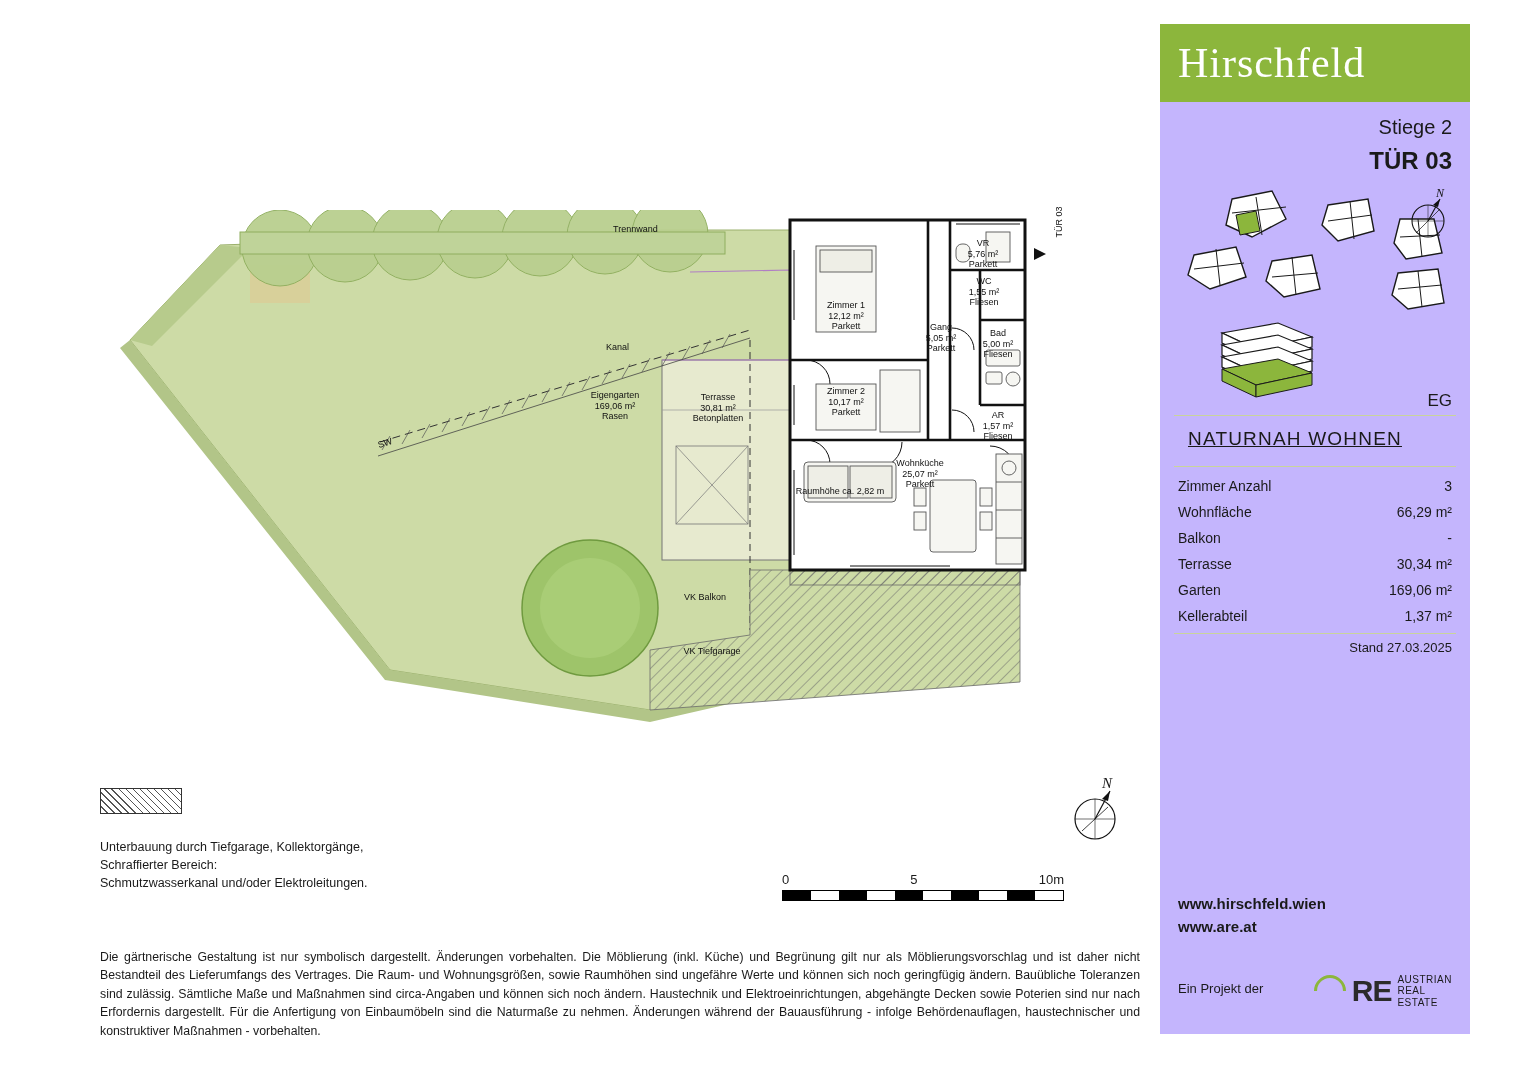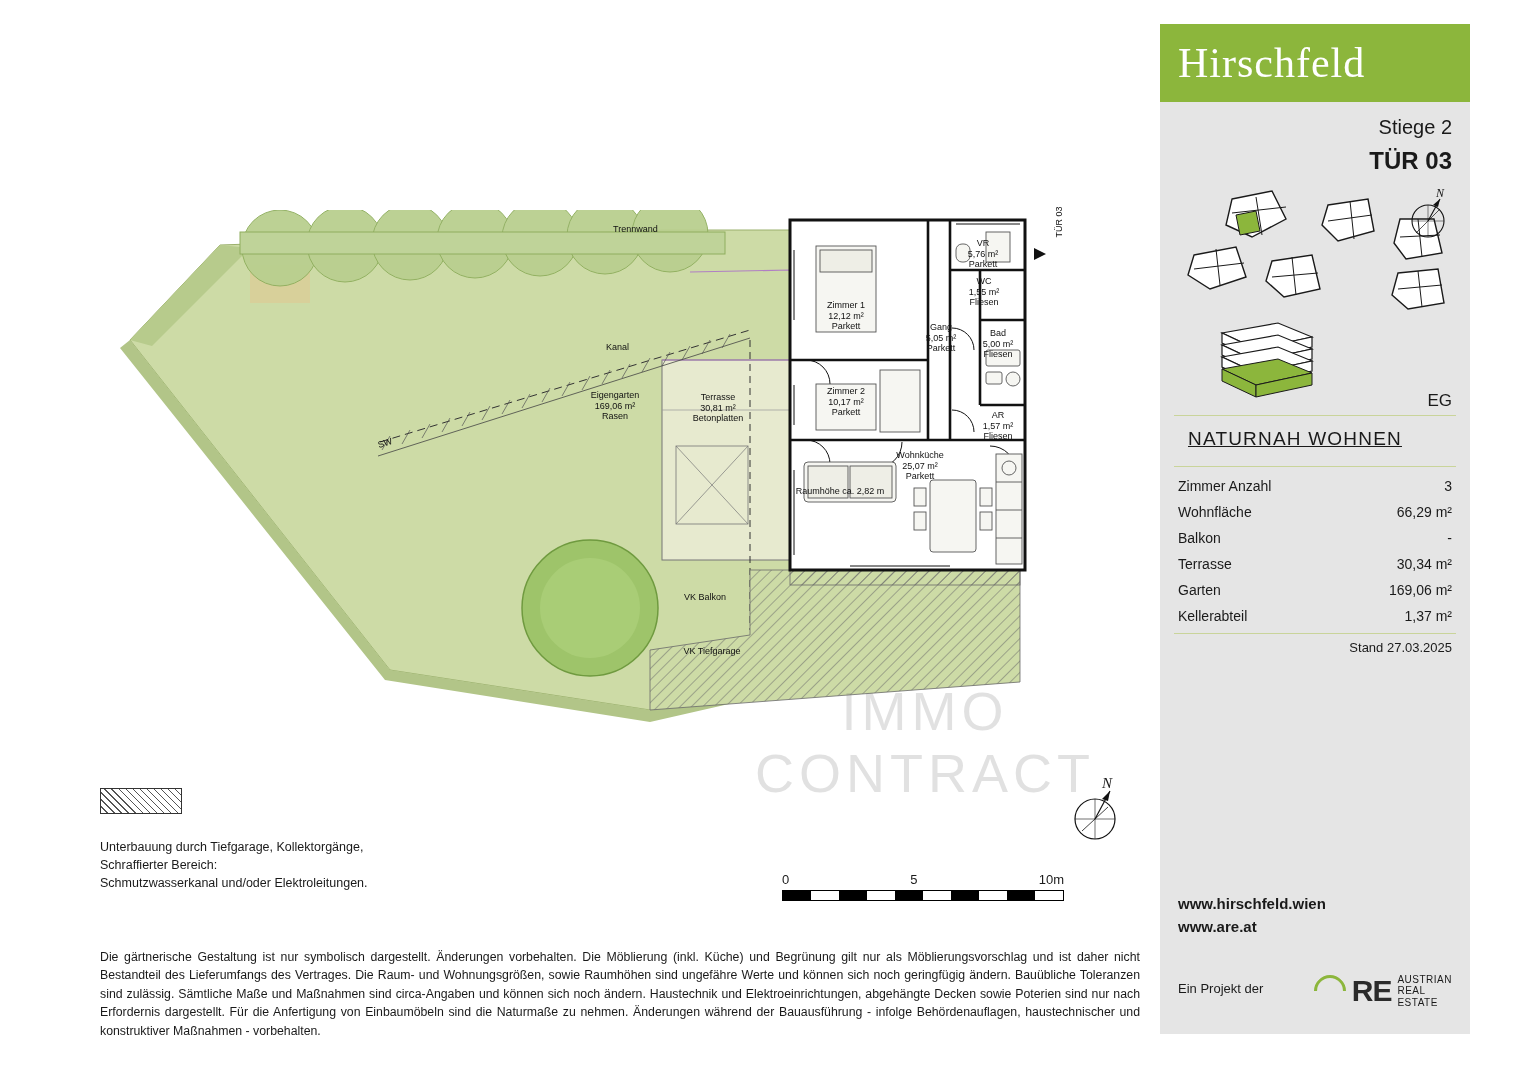--- a/index.html
+++ b/index.html
@@ -6,21 +6,21 @@
   body{
     width:1527px;height:1080px;background:#ffffff;
     font-family:"Liberation Sans", sans-serif;
     color:#1a1a1a;overflow:hidden;position:relative;
   }
   .page{position:absolute;inset:0;}
 
   
   .panel{
     position:absolute;left:1160px;top:24px;width:310px;height:1010px;
-    background:#e5e5e5;
+    background:#c4b5fd;
   }
   .panel-head{
     height:78px;background:#8cb63c;display:flex;align-items:center;
     padding-left:18px;
   }
   .panel-head .brand{
     font-size:42px;letter-spacing:1px;color:#ffffff;font-weight:400;
     font-family:"Liberation Serif", serif;
   }
   .panel-sub{padding:14px 18px 6px 18px;text-align:right;}
@@ -251,21 +251,21 @@
       <span>12,12 m²</span><br>
       <span>Parkett</span>
     </div>
 
     <div class="lbl" style="left:716px;top:176px;width:80px;">
       <span>Zimmer 2</span><br>
       <span>10,17 m²</span><br>
       <span>Parkett</span>
     </div>
 
-    <div class="lbl" style="left:790px;top:240px;width:80px;">
+    <div class="lbl" style="left:790px;top:248px;width:80px;">
       <span>Wohnküche</span><br>
       <span>25,07 m²</span><br>
       <span>Parkett</span>
     </div>
 
     <div class="lbl" style="left:862px;top:28px;width:62px;">
       <span>VR</span><br>
       <span>5,76 m²</span><br>
       <span>Parkett</span>
     </div>
@@ -293,24 +293,20 @@
       <span>1,57 m²</span><br>
       <span>Fliesen</span>
     </div>
 
     <div class="lbl" style="left:690px;top:276px;width:120px;">Raumhöhe ca. 2,82 m</div>
     <div class="lbl" style="left:580px;top:382px;width:70px;">VK Balkon</div>
     <div class="lbl" style="left:560px;top:436px;width:92px;margin-left:16px;">VK Tiefgarage</div>
 
     <div class="lbl rot" style="left:964px;top:42px;width:60px;font-size:9px;">TÜR 03</div>
 
-    <div class="watermark">
-      <span>IMMO</span><br>
-      <span>CONTRACT</span>
-    </div>
   </div>
 
   <div class="hatch-box"></div>
   <div class="legend-text">
     <div>Unterbauung durch Tiefgarage, Kollektorgänge,</div>
     <div>Schraffierter Bereich:</div>
     <div>Schmutzwasserkanal und/oder Elektroleitungen.</div>
   </div>
 
   <div class="disclaimer">Die gärtnerische Gestaltung ist nur symbolisch dargestellt. Änderungen vorbehalten. Die Möblierung (inkl. Küche) und Begrünung gilt nur als Möblierungsvorschlag und ist daher nicht Bestandteil des Lieferumfangs des Vertrages. Die Raum- und Wohnungsgrößen, sowie Raumhöhen sind ungefähre Werte und können sich noch geringfügig ändern. Bauübliche Toleranzen sind zulässig. Sämtliche Maße und Maßnahmen sind circa-Angaben und können sich noch ändern. Haustechnik und Elektroeinrichtungen, abgehängte Decken sowie Poterien sind nur nach Erfordernis dargestellt. Für die Anfertigung von Einbaumöbeln sind die Naturmaße zu nehmen. Änderungen während der Bauausführung - infolge Behördenauflagen, haustechnischer und konstruktiver Maßnahmen - vorbehalten.</div>

